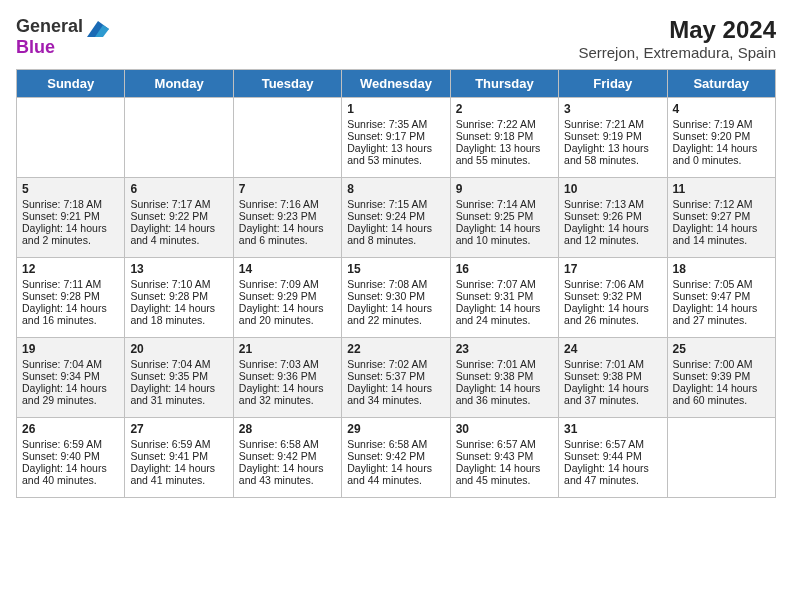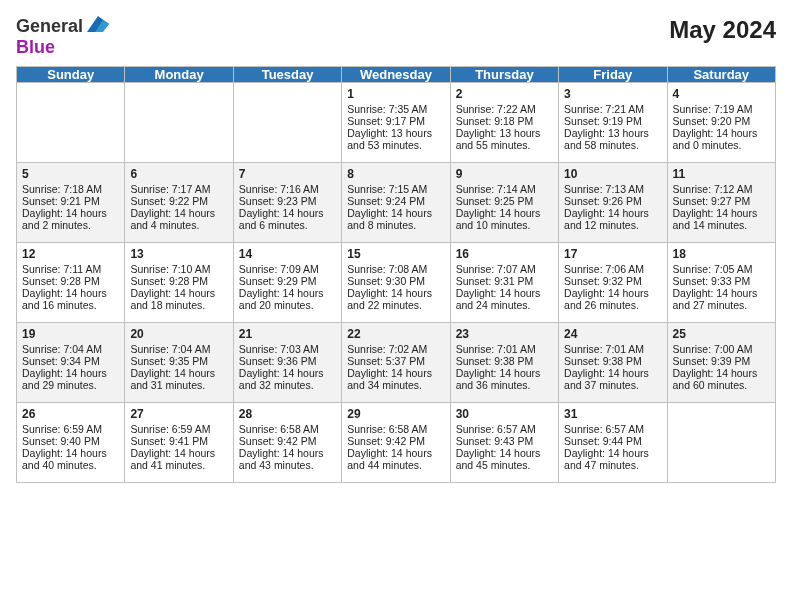--- a/index.html
+++ b/index.html
@@ -16,21 +16,21 @@
       align-items: flex-start;
       margin-bottom: 8px;
     }
     .logo {
       display: flex;
       flex-direction: column;
       align-items: flex-start;
     }
     .logo-text {
       display: flex;
-      align-items: flex-start;
+      align-items: flex-end;
       gap: 2px;
     }
     .logo-general {
       font-size: 18px;
       font-weight: bold;
       color: #333;
     }
     .logo-blue {
       font-size: 18px;
       font-weight: bold;
@@ -55,21 +55,21 @@
     }
     table {
       width: 100%;
       border-collapse: collapse;
       table-layout: fixed;
     }
     thead th {
       background-color: #2e75b6;
       color: #fff;
       text-align: center;
-      padding: 0 4px;
+      padding: 6px 4px;
       font-size: 13px;
       font-weight: bold;
       border: 1px solid #c0c0c0;
     }
     td {
       border: 1px solid #c0c0c0;
       vertical-align: top;
       padding: 4px 5px;
       font-size: 10.5px;
       color: #222;
@@ -101,20 +101,21 @@
       <span class="logo-general">General</span>
       <svg class="logo-icon" viewBox="0 0 22 16" xmlns="http://www.w3.org/2000/svg">
         <polygon points="0,16 11,0 22,8 11,16" fill="#1a6ab5"></polygon>
         <polygon points="8,16 16,4 22,8 16,16" fill="#2e9ad0"></polygon>
       </svg>
     </div>
     <span class="logo-blue">Blue</span>
   </div>
   <div class="title-block">
     <div class="main-title">May 2024</div>
+    <div class="subtitle">Serrejon, Extremadura, Spain</div>
   </div>
 </div>
 
 <table>
   <thead>
     <tr id="header-row">
         <th>Sunday</th>
         <th>Monday</th>
         <th>Tuesday</th>
         <th>Wednesday</th>
@@ -247,21 +248,21 @@
         <td>
           <span class="day-num">17</span>
           <div>Sunrise: 7:06 AM</div>
           <div>Sunset: 9:32 PM</div>
           <div>Daylight: 14 hours</div>
           <div>and 26 minutes.</div>
         </td>
         <td>
           <span class="day-num">18</span>
           <div>Sunrise: 7:05 AM</div>
-          <div>Sunset: 9:33 PM</div>
+          <div>Sunset: 9:47 PM</div>
           <div>Daylight: 14 hours</div>
           <div>and 27 minutes.</div>
         </td>
       </tr>
       <tr>
         <td>
           <span class="day-num">19</span>
           <div>Sunrise: 7:04 AM</div>
           <div>Sunset: 9:34 PM</div>
           <div>Daylight: 14 hours</div>

